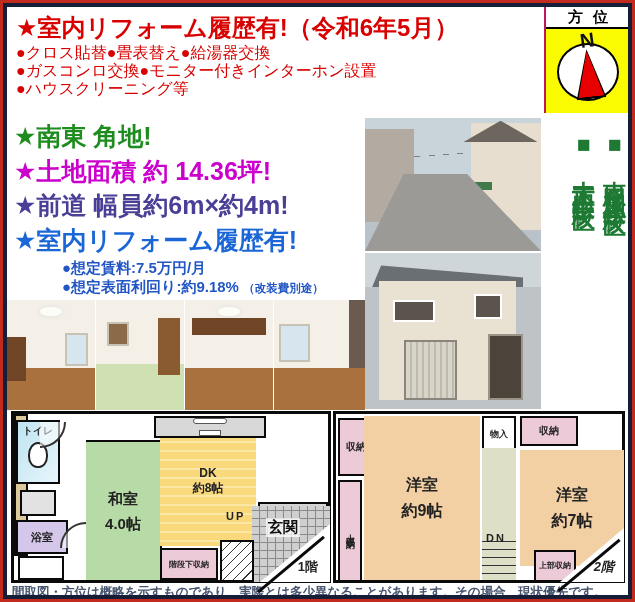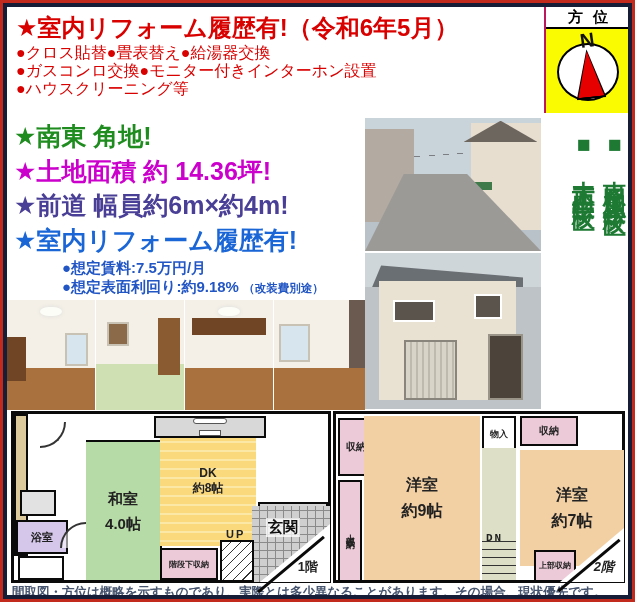--- a/index.html
+++ b/index.html
@@ -74,35 +74,35 @@
   .counter .sink { width:34px; height:12px; background:#fff; border:1px solid #555; border-radius:3px; }
   .counter .stove { width:22px; height:12px; background:#fff; border:1px solid #555; }
   .sidebox { left:244px; top:88px; width:70px; height:30px; background:#d4d4d4; }
   .genkan { left:238px; top:92px; width:78px; height:76px; background:
       repeating-linear-gradient(0deg,transparent 0 7px,#8a8a8a 7px 8px),
       repeating-linear-gradient(90deg,#cfcfcf 0 7px,#8a8a8a 7px 8px);
       font-size:15px; color:#111; clip-path:polygon(0 0,100% 0,100% 55%,62% 100%,0 100%); border:none; }
   .genkan-label { position:absolute; left:252px; top:104px; font-weight:bold; font-size:15px; color:#111; background:rgba(255,255,255,.75); padding:0 2px; z-index:5; }
   .stair-storage { left:146px; top:134px; width:58px; height:32px; background:#eccad8; font-size:8px; }
   .stairs1 { left:206px; top:126px; width:34px; height:42px; background:#fff; background-image:repeating-linear-gradient(135deg,transparent 0 6px,#333 6px 7px); }
-  .up-label { position:absolute; left:212px; top:114px; font-size:11px; font-weight:bold; letter-spacing:2px; color:#222; }
+  .up-label { position:absolute; left:212px; top:96px; font-size:11px; font-weight:bold; letter-spacing:2px; color:#222; }
   .cut1 { position:absolute; right:-2px; bottom:-2px; width:70px; height:58px; background:#fff; clip-path:polygon(100% 0,100% 100%,0 100%); border:none; z-index:3; }
   .cut-line1 { position:absolute; right:-6px; bottom:14px; width:86px; height:3px; background:#0a0a0a; transform:rotate(-40deg); z-index:4; }
   .floor-label { position:absolute; font-size:13px; font-weight:bold; color:#222; z-index:6; }
   .fl1 { right:10px; bottom:4px; }
   .fl2 { right:8px; bottom:4px;font-style:italic; }
   .door-arc { position:absolute; width:26px; height:26px; border-right:2px solid #333; border-bottom:2px solid #333; border-radius:0 0 100% 0; background:rgba(255,255,255,.55); z-index:2; border-top:none; border-left:none; }
 
   .st2-1 { left:2px; top:4px; width:36px; height:58px; background:#eccad8; font-size:10px; }
   .upleft { left:2px; top:66px; width:24px; height:102px; background:#eccad8; font-size:9px; writing-mode:vertical-rl; letter-spacing:2px; }
   .yo9 { left:28px; top:2px; width:116px; height:164px; background:#f2d0a4; border:none; font-size:16px; line-height:1.6; }
   .mono { left:146px; top:2px; width:34px; height:36px; background:#fff; font-size:9px;text-align:center; }
   .stairs2 { left:146px; top:34px; width:34px; height:132px; background:#dde0c6; border:none; }
   .stairs2 .treads { position:absolute; left:0; bottom:0; width:100%; height:46px; background:repeating-linear-gradient(180deg,#dde0c6 0 7px,#333 7px 8px); }
-  .dn-label { position:absolute; left:150px; top:118px; font-size:11px; font-weight:bold; letter-spacing:2px; color:#222; z-index:5;font-family:Liberation Mono, monospace; }
+  .dn-label { position:absolute; left:150px; top:118px; font-size:11px; font-weight:bold; letter-spacing:2px; color:#222; z-index:5; }
   .st2-2 { left:184px; top:2px; width:58px; height:30px; background:#eccad8; font-size:10px; }
   .yo7 { left:184px; top:36px; width:104px; height:116px; background:#f2d0a4; border:none; font-size:16px; line-height:1.6; }
   .upright { left:198px; top:136px; width:42px; height:32px; background:#eccad8; font-size:8px; line-height:1.2; }
   .cut2 { position:absolute; right:-2px; bottom:-2px; width:64px; height:54px; background:#fff; clip-path:polygon(100% 0,100% 100%,0 100%); z-index:3; }
   .cut-line2 { position:absolute; right:-7px; bottom:13px; width:80px; height:3px; background:#0a0a0a; transform:rotate(-40deg); z-index:4; }
 
   
   .disclaimer { position:absolute; left:9px; top:581px; width:620px; font-size:12.5px; font-weight:bold; color:#46546e; white-space:nowrap; }
 </style>
 </head>
@@ -177,20 +177,24 @@
     <div class="winbox" style="left:6%;top:22%;width:34%;height:34%;"></div>
     <div class="cab" style="right:0;top:0;width:18%;height:62%;background:#6a5a50;"></div>
   </div>
 
   <div class="school" style="color: rgb(30, 122, 51);">
     <span>■南恩加島小学校区</span>
     <span>■大正西中学校区</span>
   </div>
 
   <div class="plan plan1">
+    <div class="room toilet">
+      <span>トイレ</span>
+      <div class="bowl"></div>
+    </div>
     <div class="room sinkbox"></div>
     <div class="room bath">
         <span>浴室</span>
       </div>
     <div class="room bathtub"></div>
     <div class="tatami-edge"></div>
     <div class="room washitsu">
       <span>和室</span>
       <span>4.0帖</span>
     </div>

